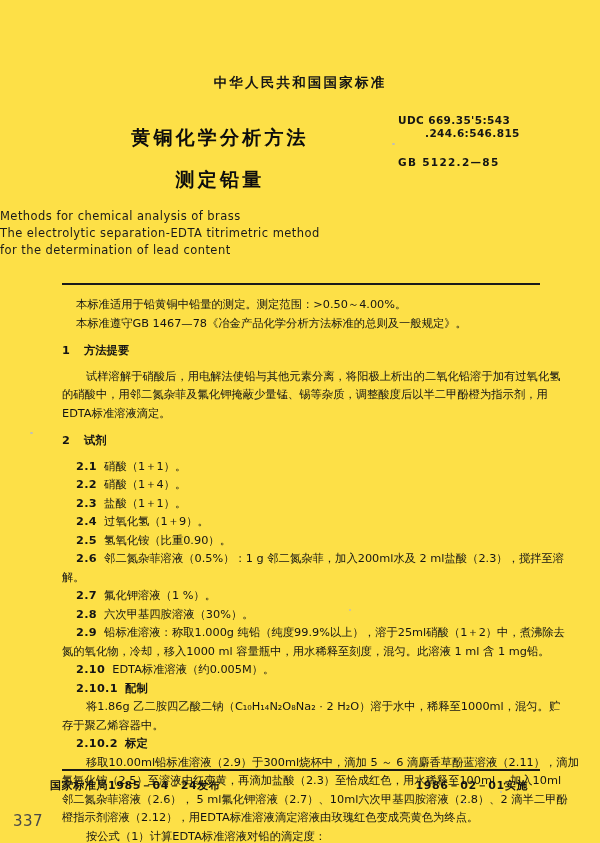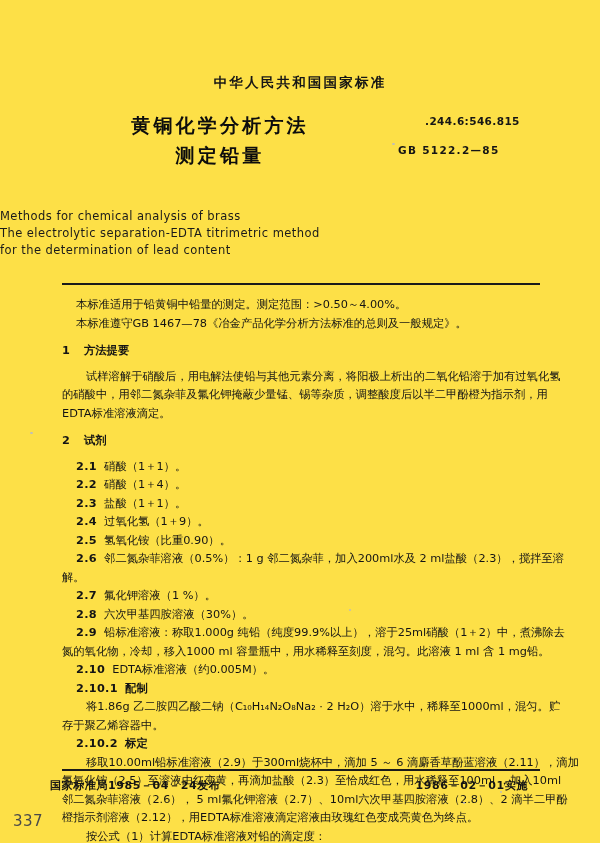--- a/index.html
+++ b/index.html
@@ -55,20 +55,21 @@
     width: 320px;
     text-align: center;
   }
   .cn-title-line {
     font-size: 19px;
     font-weight: bold;
     letter-spacing: 3.2px;
     line-height: 30px;
     color: #0d0d0d;
     white-space: nowrap;
+    margin-top: 12px;
   }
   .cn-title-line.l2 { letter-spacing: 1.4px; }
 
   .code-zone {
     position: absolute;
     left: 398px;
     top: 4px;
     width: 190px;
     font-size: 10.5px;
     font-weight: bold;
@@ -177,20 +178,21 @@
   <div class="masthead">
     <div class="masthead-label">中华人民共和国国家标准</div>
   </div>
 
   <div class="title-zone">
     <div class="cn-title">
       <div class="cn-title-line">黄铜化学分析方法</div>
       <div class="cn-title-line">测定铅量</div>
     </div>
     <div class="code-zone">
+      <div class="udc-line1">UDC 669.35'5:543</div>
       <div class="udc-line2">.244.6:546.815</div>
       <div class="gb-no">GB 5122.2—85</div>
     </div>
   </div>
 
   <div class="en-title">
     <div class="en-line">Methods for chemical analysis of brass</div>
     <div class="en-line">The electrolytic separation-EDTA titrimetric method</div>
     <div class="en-line">for the determination of lead content</div>
   </div>

